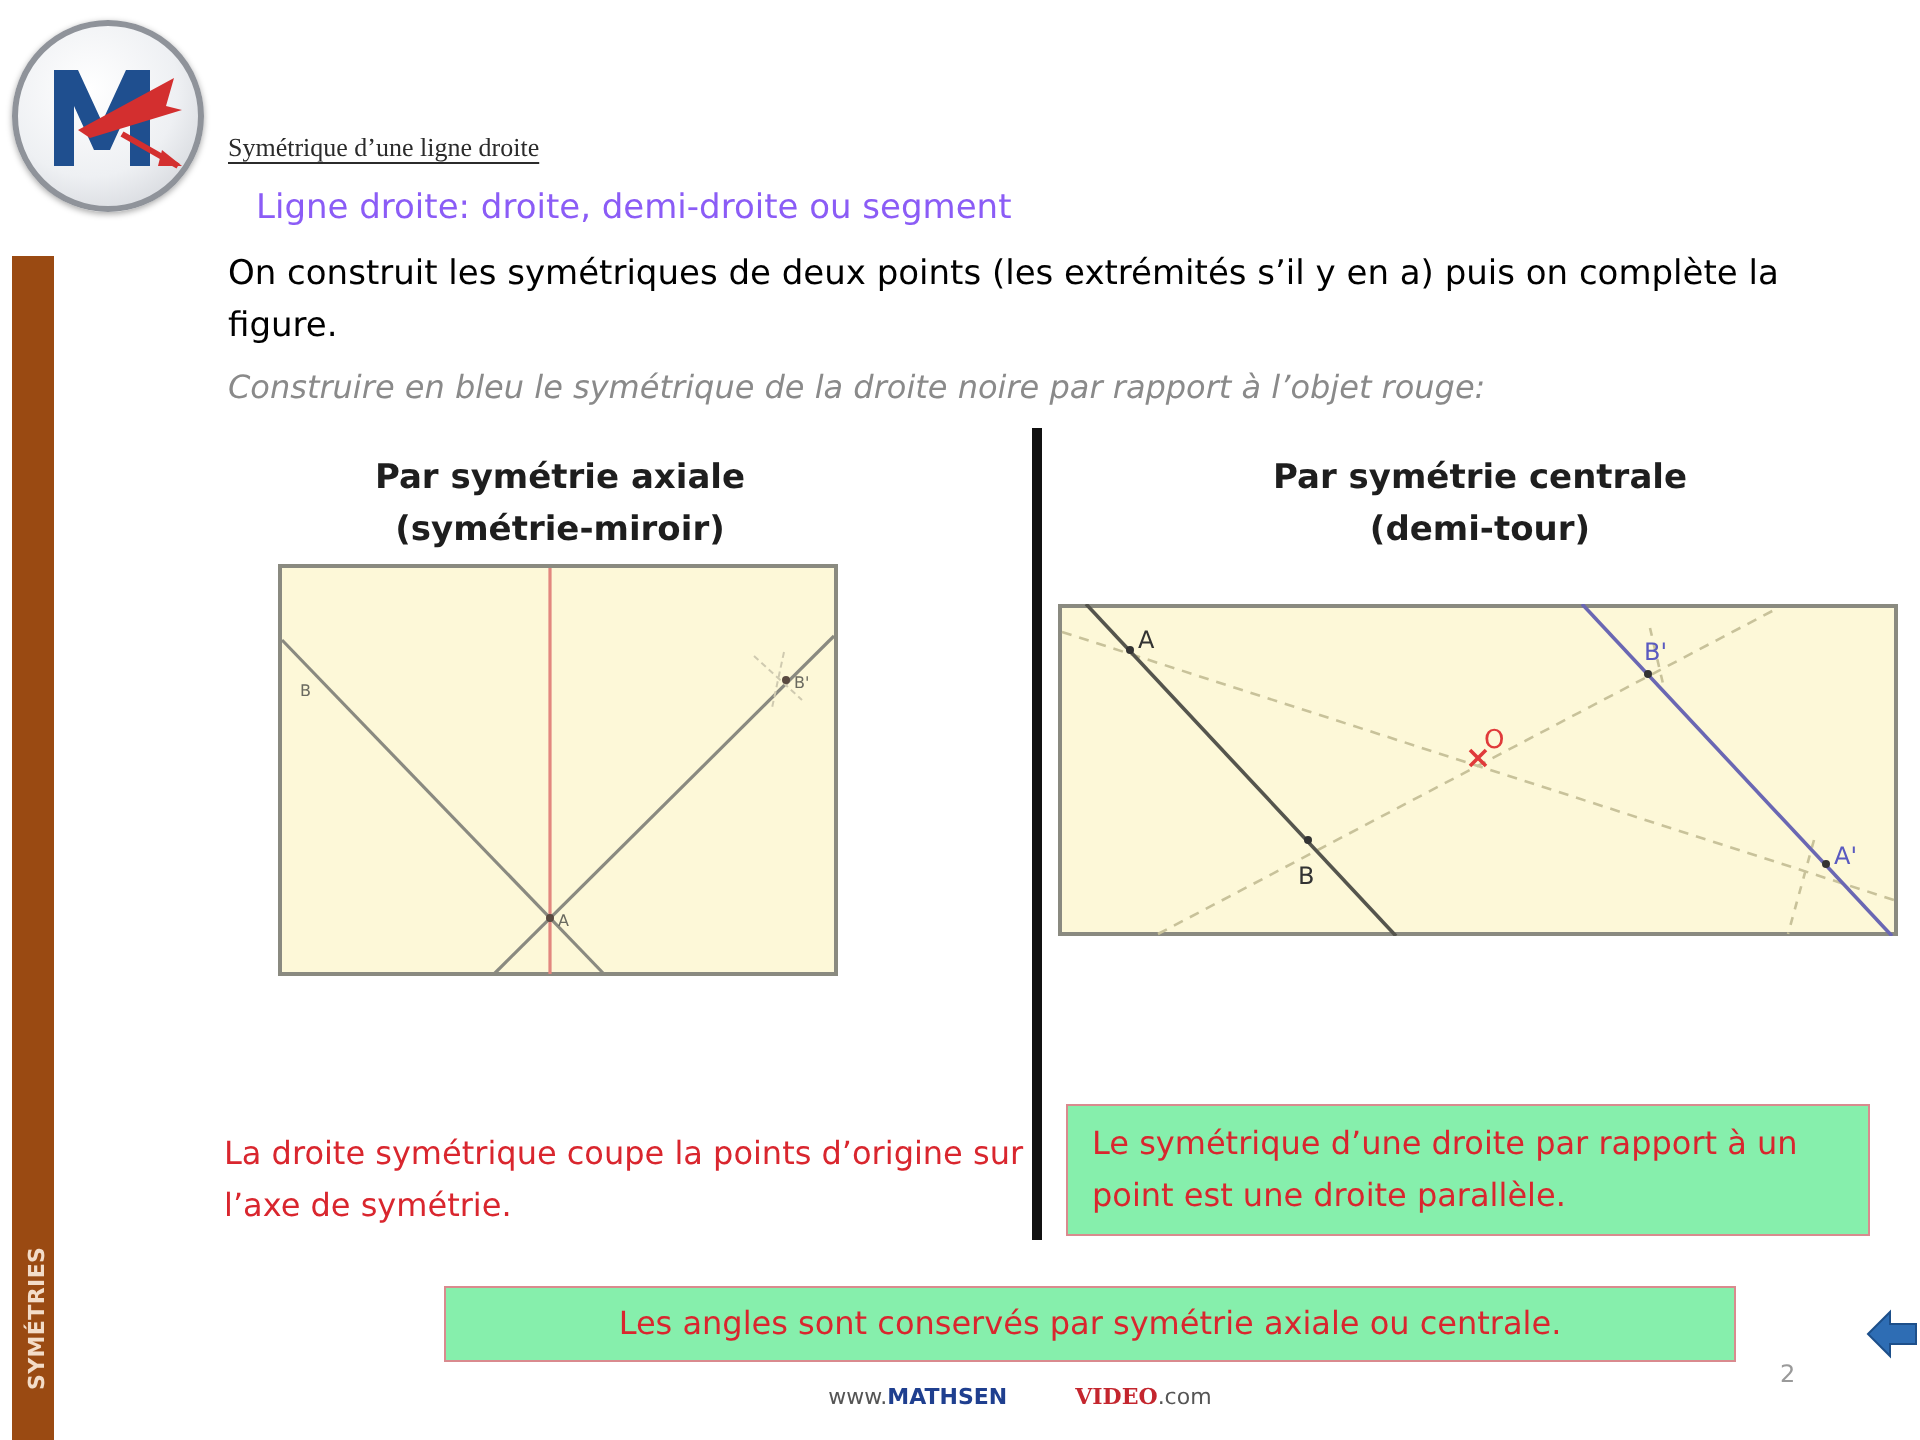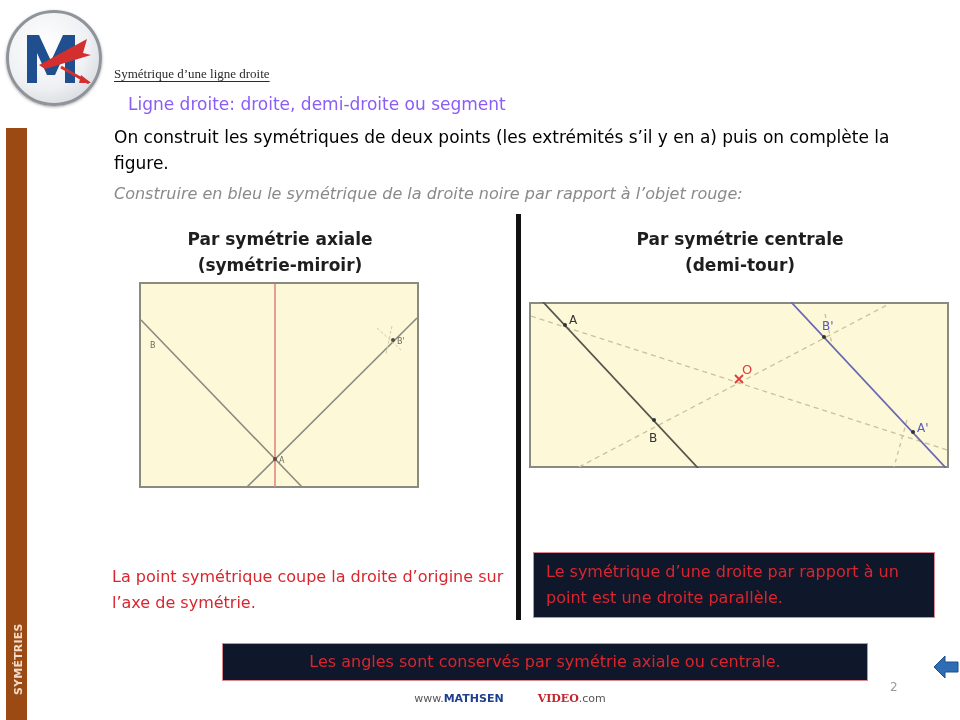--- a/index.html
+++ b/index.html
@@ -58,21 +58,21 @@
     
     .fig { position: absolute; }
     .fig-left { left: 139px; top: 282px; width: 280px; height: 206px; }
     .fig-right { left: 529px; top: 302px; width: 420px; height: 166px; }
 
     
     .note-left {
       left: 112px; top: 564px; width: 400px; font-size: 16px; line-height: 26px; color: #d9262e;
     }
     .note-box {
-      border: 1.5px solid #d98a8e; background: #0f172a; box-sizing: border-box;
+      border: 1.5px solid #d98a8e; background: #86efac; box-sizing: border-box;
       color: #d9262e; font-size: 16px; line-height: 26px;
     }
     .note-right { left: 533px; top: 552px; width: 402px; height: 66px; padding: 6px 12px; }
     .note-bottom { left: 222px; top: 643px; width: 646px; height: 38px; padding: 5px 10px; text-align: center; }
 
     
     .footer { left: 360px; top: 692px; width: 300px; text-align: center; font-size: 11px; color: #555; }
     .footer .brand1 { color: #1f3f8f; font-weight: bold; }
     .footer .brand2 { color: #c4262e; font-weight: bold; font-family: "DejaVu Serif", serif; padding-left: 34px; }
     .page-num { left: 890px; top: 680px; font-size: 12px; color: #9a9a9a; }
@@ -145,21 +145,21 @@
   <circle cx="384" cy="130" r="2" fill="#333"></circle>
 
   <path d="M206 73 L214 81 M214 73 L206 81" stroke="#e03a3a" stroke-width="1.8"></path>
   <text x="40" y="22" font-size="12" fill="#333" font-family="DejaVu Sans, sans-serif">A</text>
   <text x="120" y="140" font-size="12" fill="#333" font-family="DejaVu Sans, sans-serif">B</text>
   <text x="213" y="72" font-size="13" fill="#e03a3a" font-family="DejaVu Sans, sans-serif">O</text>
   <text x="293" y="28" font-size="12" fill="#5a5ac0" font-family="DejaVu Sans, sans-serif">B'</text>
   <text x="388" y="130" font-size="12" fill="#5a5ac0" font-family="DejaVu Sans, sans-serif">A'</text>
 </svg>
 
-<div class="abs note-left">La point symétrique coupe la droite d’origine sur l’axe de symétrie.</div>
+<div class="abs note-left">La droite symétrique coupe la points d’origine sur l’axe de symétrie.</div>
 <div class="abs note-box note-right">
   <span>Le symétrique d’une droite par rapport à un point est une droite parallèle.</span>
 </div>
 <div class="abs note-box note-bottom">
   <span>Les angles sont conservés par symétrie axiale ou centrale.</span>
 </div>
 
 <div class="abs footer">
   <span>www.</span><span class="brand1">MATHSEN</span><span class="brand2">VIDEO</span><span>.com</span>
 </div>

